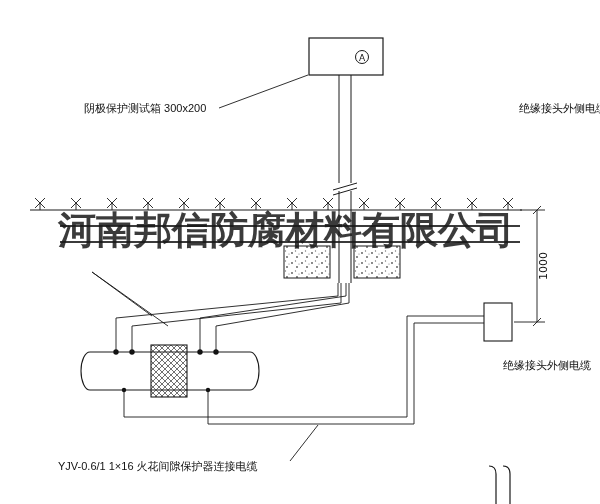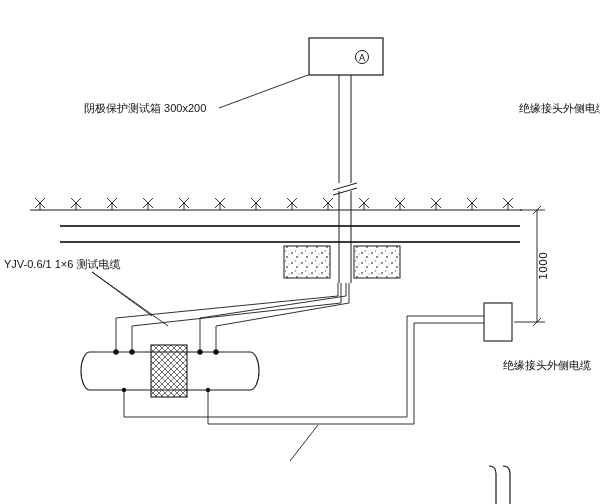--- a/index.html
+++ b/index.html
@@ -132,19 +132,20 @@
     </g>
 
     <g stroke="#1a1a1a" stroke-width="1.2" fill="none">
       <path d="M496,504 L496,474 Q496,466 489,466"></path>
       <path d="M510,504 L510,474 Q510,466 503,466"></path>
     </g>
   </svg>
 
   <div class="lbl lbl-test-box">阴极保护测试箱 300x200</div>
   <div class="lbl lbl-joint-cable">绝缘接头外侧电缆</div>
-  <div class="lbl lbl-test-cable">YJV-0.6/1 1×6  测试电缆</div>
+  <div class="lbl lbl-protector-cable">YJV-0.6/1 1×16  火花间隙保护器连接电缆</div>
   <div class="lbl lbl-protector">绝缘接头外侧电缆</div>
 
+  <div class="watermark">河南邦信防腐材料有限公司</div>
   <div class="wm-line wm-line-1"></div>
   <div class="wm-line wm-line-2"></div>
 
 </div>
 
 </body></html>

